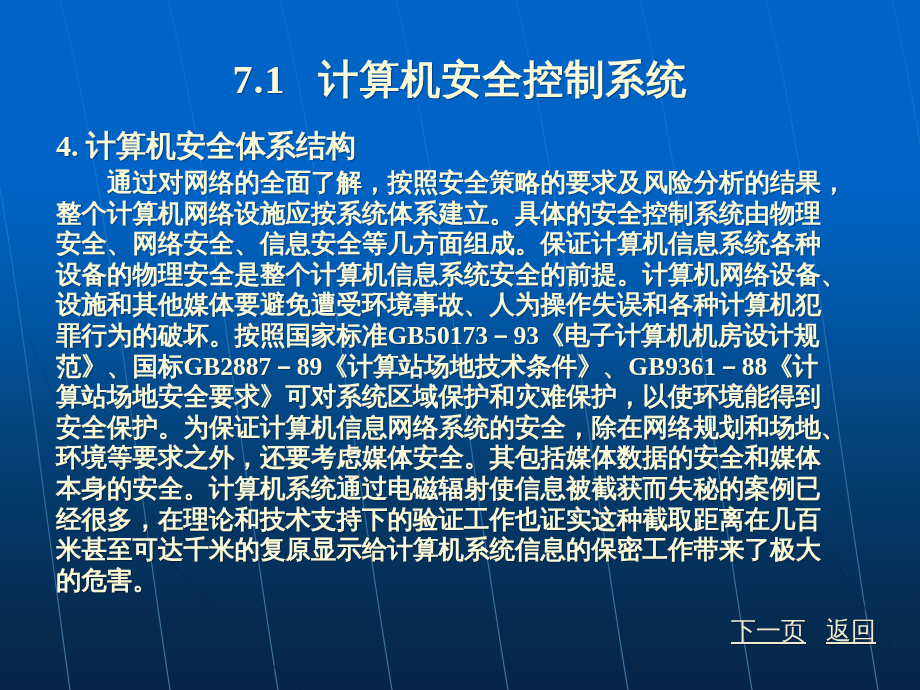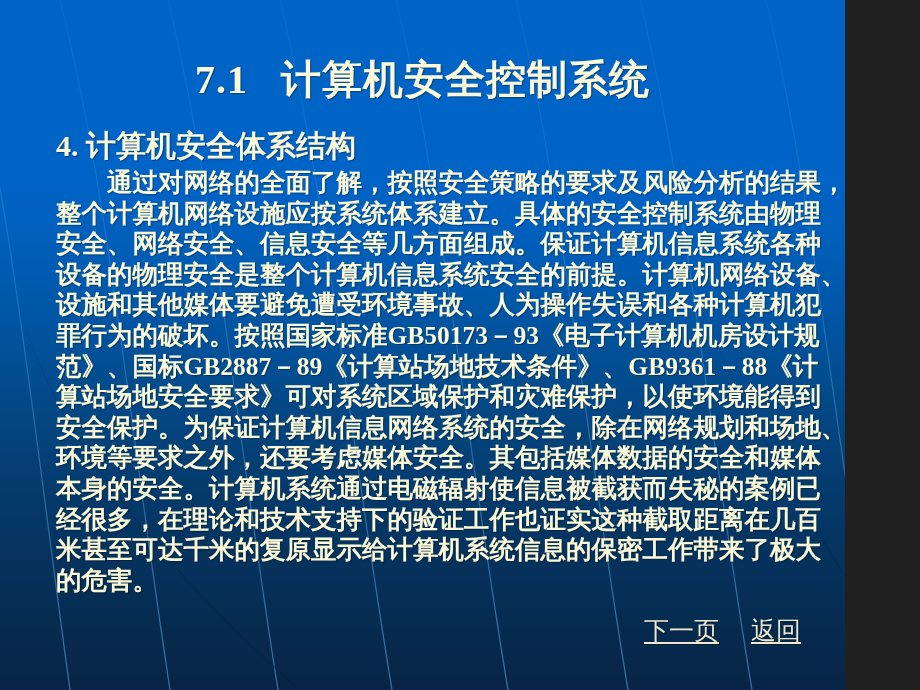--- a/index.html
+++ b/index.html
@@ -3,21 +3,21 @@
 <meta charset="utf-8">
 <style>
   html, body {
     margin: 0;
     padding: 0;
     background: #202020;
   }
 
   #slide {
     position: relative;
-    width: 845px;
+    width: 920px;
     height: 690px;
     overflow: hidden;
     font-family: "Liberation Sans", "DejaVu Sans", sans-serif;
     background: linear-gradient(to bottom,
         #0063c6 0%,
         #0063c6 26%,
         #0160bd 33%,
         #005bb0 40%,
         #01539f 48%,
         #034b8c 56%,
@@ -88,21 +88,21 @@
   }
   .body-line.first { text-indent: 0; }
 
   
   .footer-nav {
     position: absolute;
     right: 44px;
     top: 614px;
     display: flex;
     align-items: baseline;
-    gap: 32px;
+    gap: 20px;
   }
   .nav-link {
     color: #ecead0;
     font-family: "Liberation Serif", "DejaVu Serif", serif;
     font-size: 25px;
     font-weight: normal;
     text-decoration: underline;
     text-underline-offset: 3px;
     cursor: pointer;
     white-space: pre;

